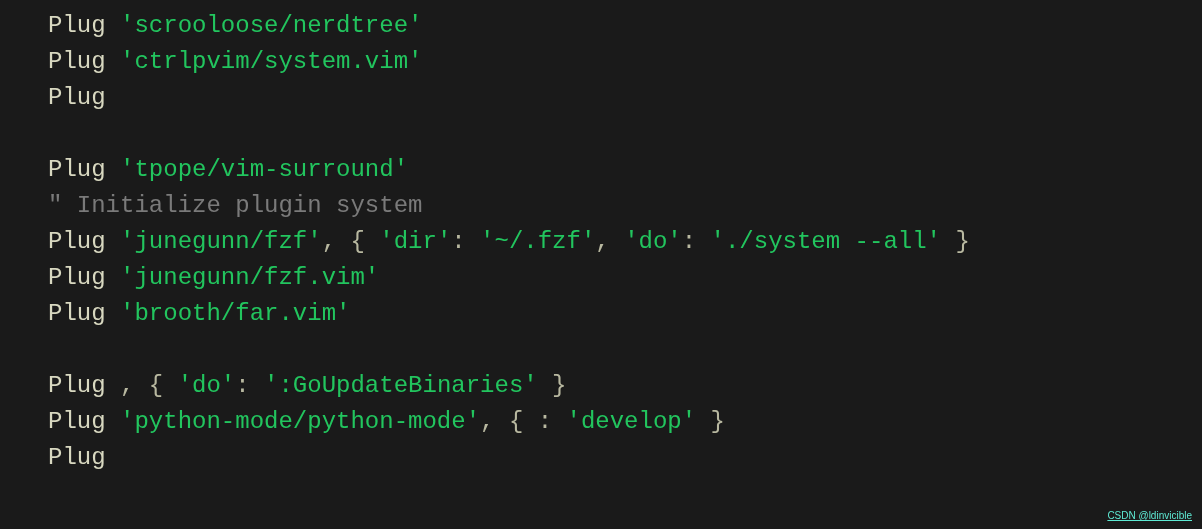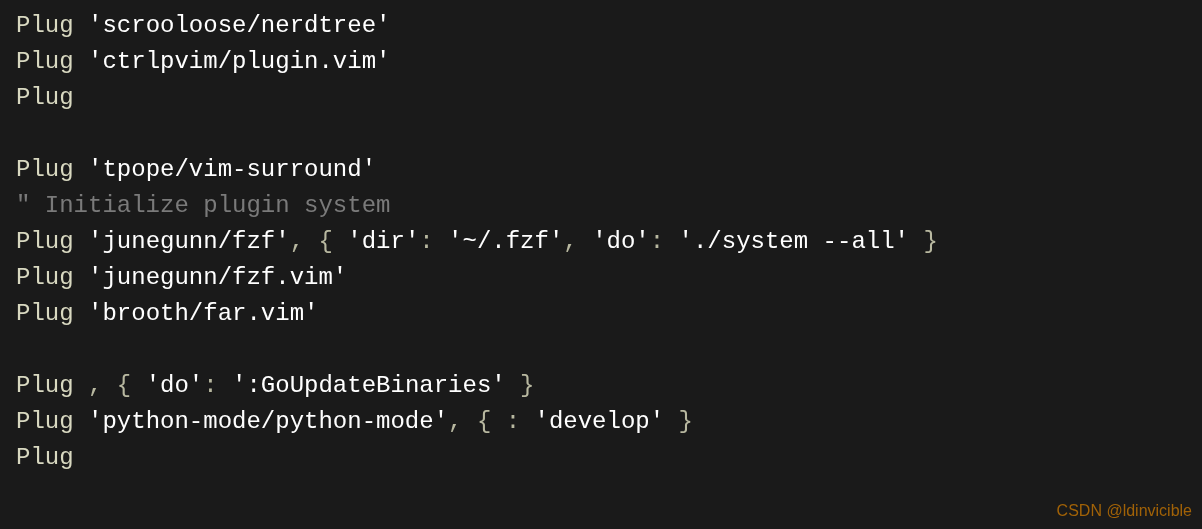--- a/index.html
+++ b/index.html
@@ -13,57 +13,59 @@
       font-size: 24px;
       line-height: 1.5;
       padding: 8px 0;
       width: 1202px;
       height: 529px;
       overflow: hidden;
       position: relative;
     }
     .code-container {
       padding-left: 16px;
+      margin-left: 32px;
     }
     .line {
       white-space: pre;
       height: 36px;
       display: flex;
       align-items: center;
     }
     .kw {
       color: #d8d8c0;
     }
     .str {
-      color: #ffffff;
+      color: #22c55e;
     }
     .comment {
       color: #7a7a7a;
     }
     .punct {
       color: #b8b8a0;
     }
     .blank {
       height: 36px;
     }
     .watermark {
       position: absolute;
       bottom: 6px;
       right: 10px;
-      font-size: 16px;
-      color: #a16207;
+      font-size: 10px;
+      color: #5eead4;
       font-family: Arial, sans-serif;
+      text-decoration: underline;
     }
   </style>
 </head>
 <body>
 
 <div class="code-container">
   <div class="line"><span class="kw">Plug</span><span> </span><span class="str">'scrooloose/nerdtree'</span></div>
-  <div class="line"><span class="kw">Plug</span><span> </span><span class="str">'ctrlpvim/plugin.vim'</span></div>
+  <div class="line"><span class="kw">Plug</span><span> </span><span class="str">'ctrlpvim/system.vim'</span></div>
   <div class="line"><span class="kw">Plug</span><span> </span></div>
   <div class="blank"></div>
   <div class="line"><span class="kw">Plug</span><span> </span><span class="str">'tpope/vim-surround'</span></div>
   <div class="line"><span class="comment">" Initialize plugin system</span></div>
   <div class="line"><span class="kw">Plug</span><span> </span><span class="str">'junegunn/fzf'</span><span class="punct">, { </span><span class="str">'dir'</span><span class="punct">: </span><span class="str">'~/.fzf'</span><span class="punct">, </span><span class="str">'do'</span><span class="punct">: </span><span class="str">'./system --all'</span><span class="punct"> }</span></div>
   <div class="line"><span class="kw">Plug</span><span> </span><span class="str">'junegunn/fzf.vim'</span></div>
   <div class="line"><span class="kw">Plug</span><span> </span><span class="str">'brooth/far.vim'</span></div>
   <div class="blank"></div>
   <div class="line"><span class="kw">Plug</span><span> </span><span class="punct">, { </span><span class="str">'do'</span><span class="punct">: </span><span class="str">':GoUpdateBinaries'</span><span class="punct"> }</span></div>
   <div class="line"><span class="kw">Plug</span><span> </span><span class="str">'python-mode/python-mode'</span><span class="punct">, { </span><span class="punct">: </span><span class="str">'develop'</span><span class="punct"> }</span></div>

